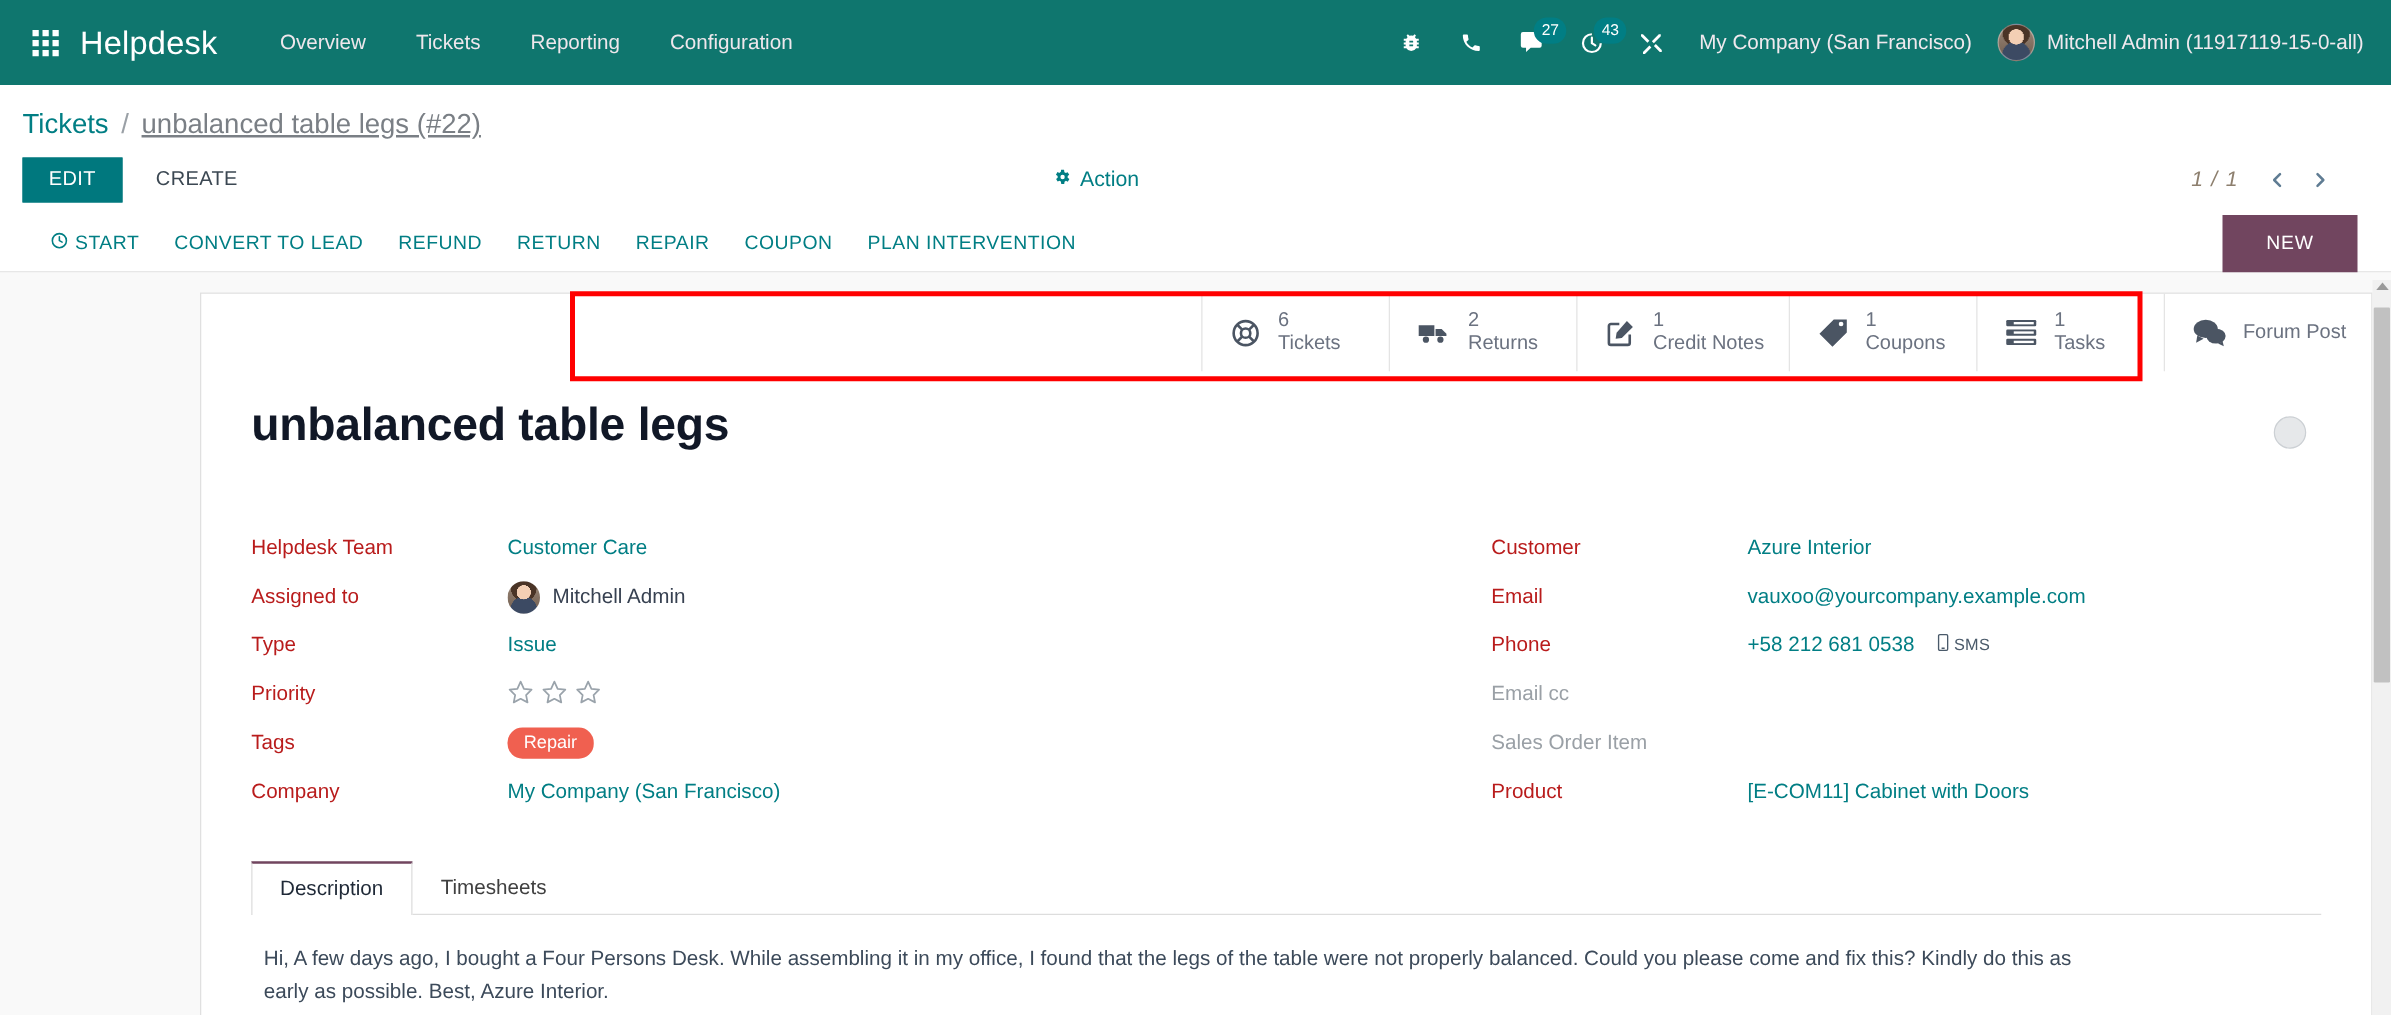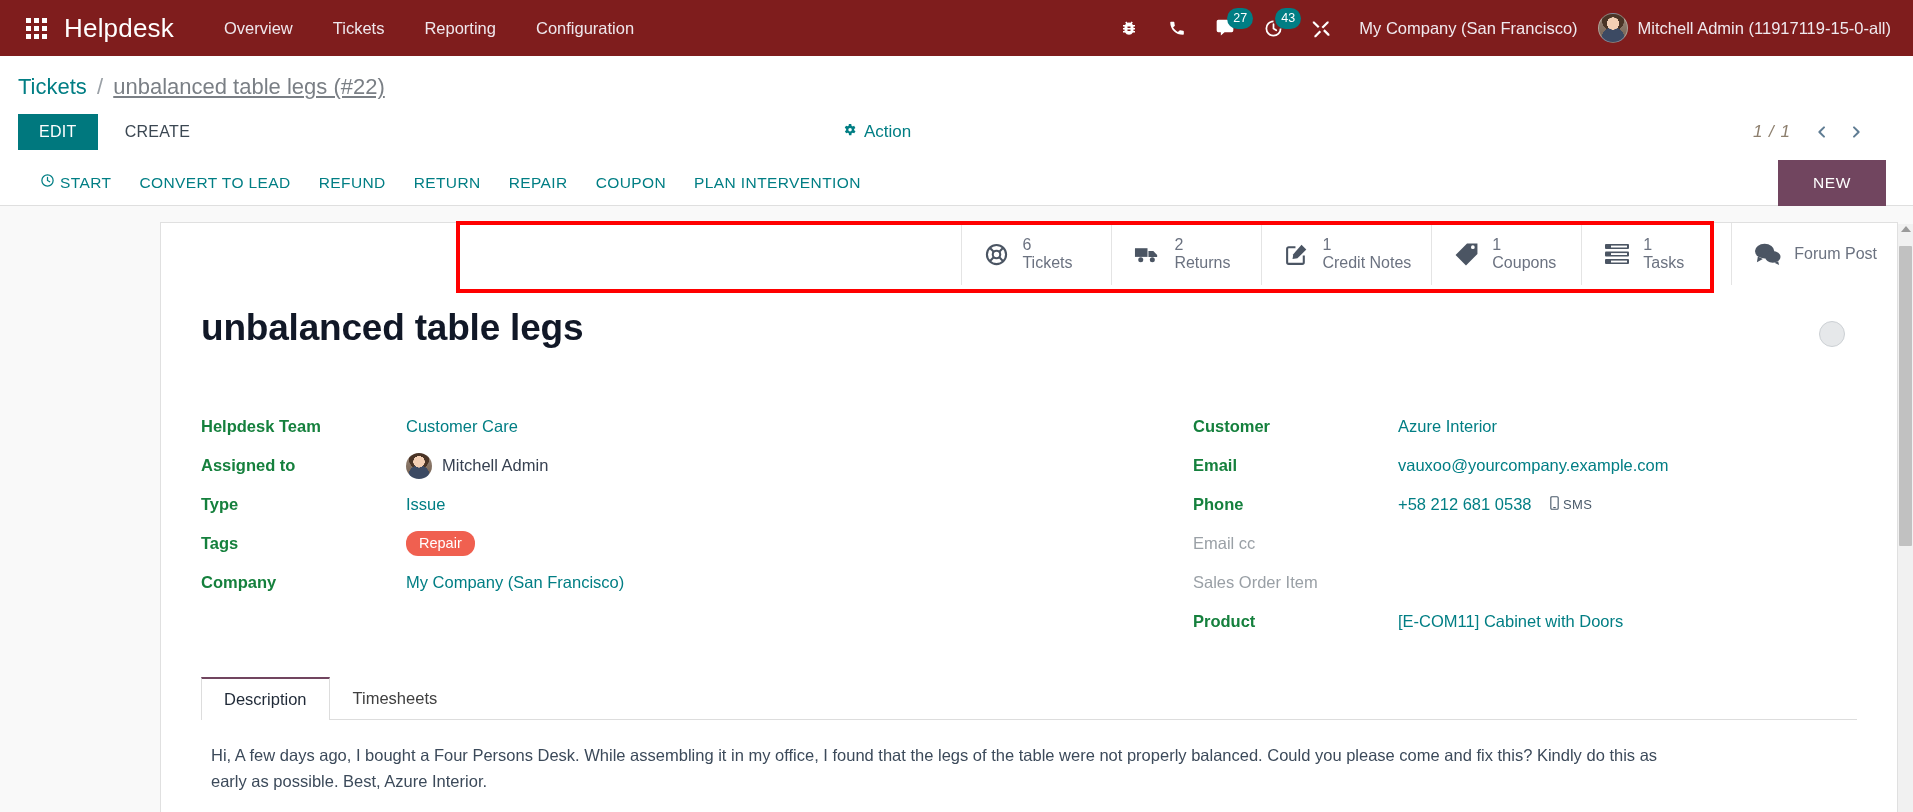--- a/index.html
+++ b/index.html
@@ -6,22 +6,22 @@
   html, body {
     width: 1913px; height: 812px;
     background: #ffffff;
     font-family: "Liberation Sans", sans-serif;
     overflow: hidden;
   }
   body { position: relative; }
 
   
   .navbar {
-    height: 56px;
-    background: #7f1d1d;
+    height: 68px;
+    background: #0f766e;
     display: flex;
     align-items: center;
     color: #f5f0f3;
     position: relative;
     z-index: 20;
   }
   .apps-grid {
     width: 44px; height: 56px;
     display: flex; align-items: center; justify-content: center;
     margin-left: 14px;
@@ -263,22 +263,22 @@
     display: flex;
     padding: 58px 40px 0 40px;
     gap: 0;
   }
   .form-col { width: 50%; padding-right: 30px; }
   .form-col.right { padding-left: 164px; }
   .f-row { display: flex; align-items: center; min-height: 39px; }
   .f-label {
     width: 205px;
     font-size: 16.5px;
-    font-weight: 700;
-    color: #15803d;
+    font-weight: 400;
+    color: #b91c1c;
     flex: none;
   }
   .f-label.muted { font-weight: 400; color: #9aa0a6; }
   .f-val { font-size: 16.5px; color: #017e84; }
   .f-val.dark { color: #374151; }
   .f-val.plain { color: #3b4856; }
   .f-val-flex { display: flex; align-items: center; gap: 10px; }
   .avatar-xs {
     width: 26px; height: 26px; border-radius: 50%;
     background:
@@ -598,20 +598,40 @@
             <span class="avatar-xs"></span>
             <span>Mitchell Admin</span>
           </div>
         </div>
 
         <div class="f-row">
           <div class="f-label">Type</div>
           <div class="f-val">Issue</div>
         </div>
 
+        <div class="f-row">
+          <div class="f-label">Priority</div>
+          <div class="stars">
+            <span>
+              <svg width="21" height="21" viewBox="0 0 24 24" fill="none" stroke="#9aa3ab" stroke-width="1.6" stroke-linejoin="round">
+                  <polygon points="12 2.6 15 9.2 22 10 17 14.9 18.3 21.6 12 18.3 5.7 21.6 7 14.9 2 10 9 9.2"></polygon>
+                </svg>
+            </span>
+            <span>
+              <svg width="21" height="21" viewBox="0 0 24 24" fill="none" stroke="#9aa3ab" stroke-width="1.6" stroke-linejoin="round">
+                  <polygon points="12 2.6 15 9.2 22 10 17 14.9 18.3 21.6 12 18.3 5.7 21.6 7 14.9 2 10 9 9.2"></polygon>
+                </svg>
+            </span>
+            <span>
+              <svg width="21" height="21" viewBox="0 0 24 24" fill="none" stroke="#9aa3ab" stroke-width="1.6" stroke-linejoin="round">
+                  <polygon points="12 2.6 15 9.2 22 10 17 14.9 18.3 21.6 12 18.3 5.7 21.6 7 14.9 2 10 9 9.2"></polygon>
+                </svg>
+            </span>
+          </div>
+        </div>
 
         <div class="f-row">
           <div class="f-label">Tags</div>
           <div>
             <span class="tag-pill">Repair</span>
           </div>
         </div>
 
         <div class="f-row">
           <div class="f-label">Company</div>

